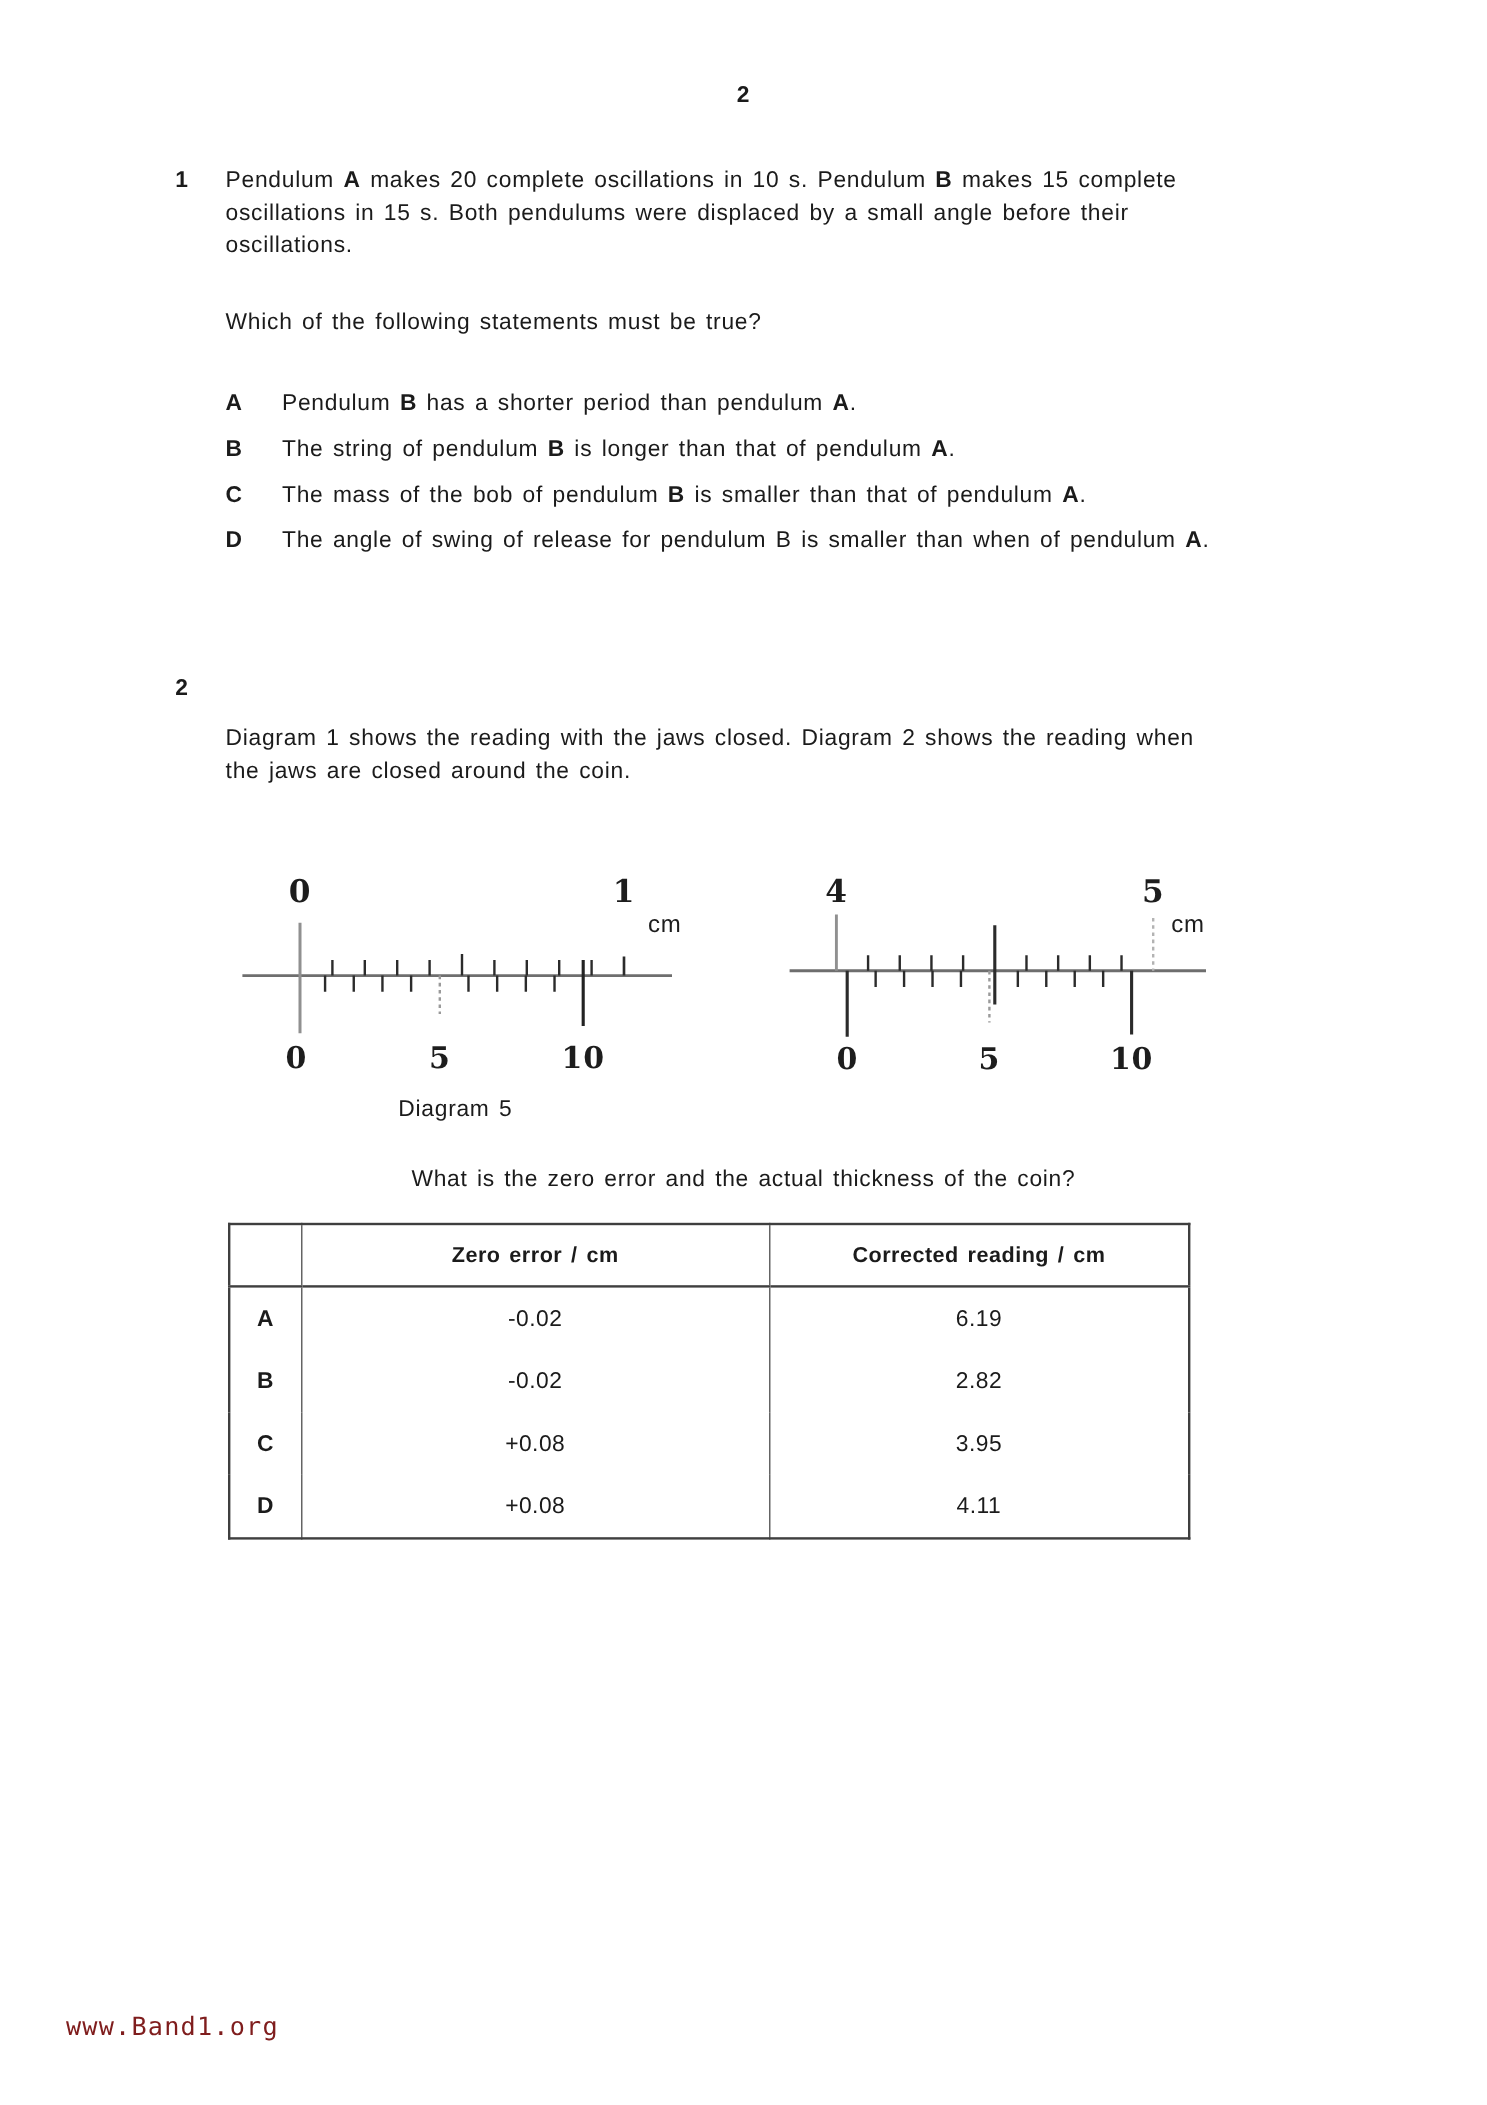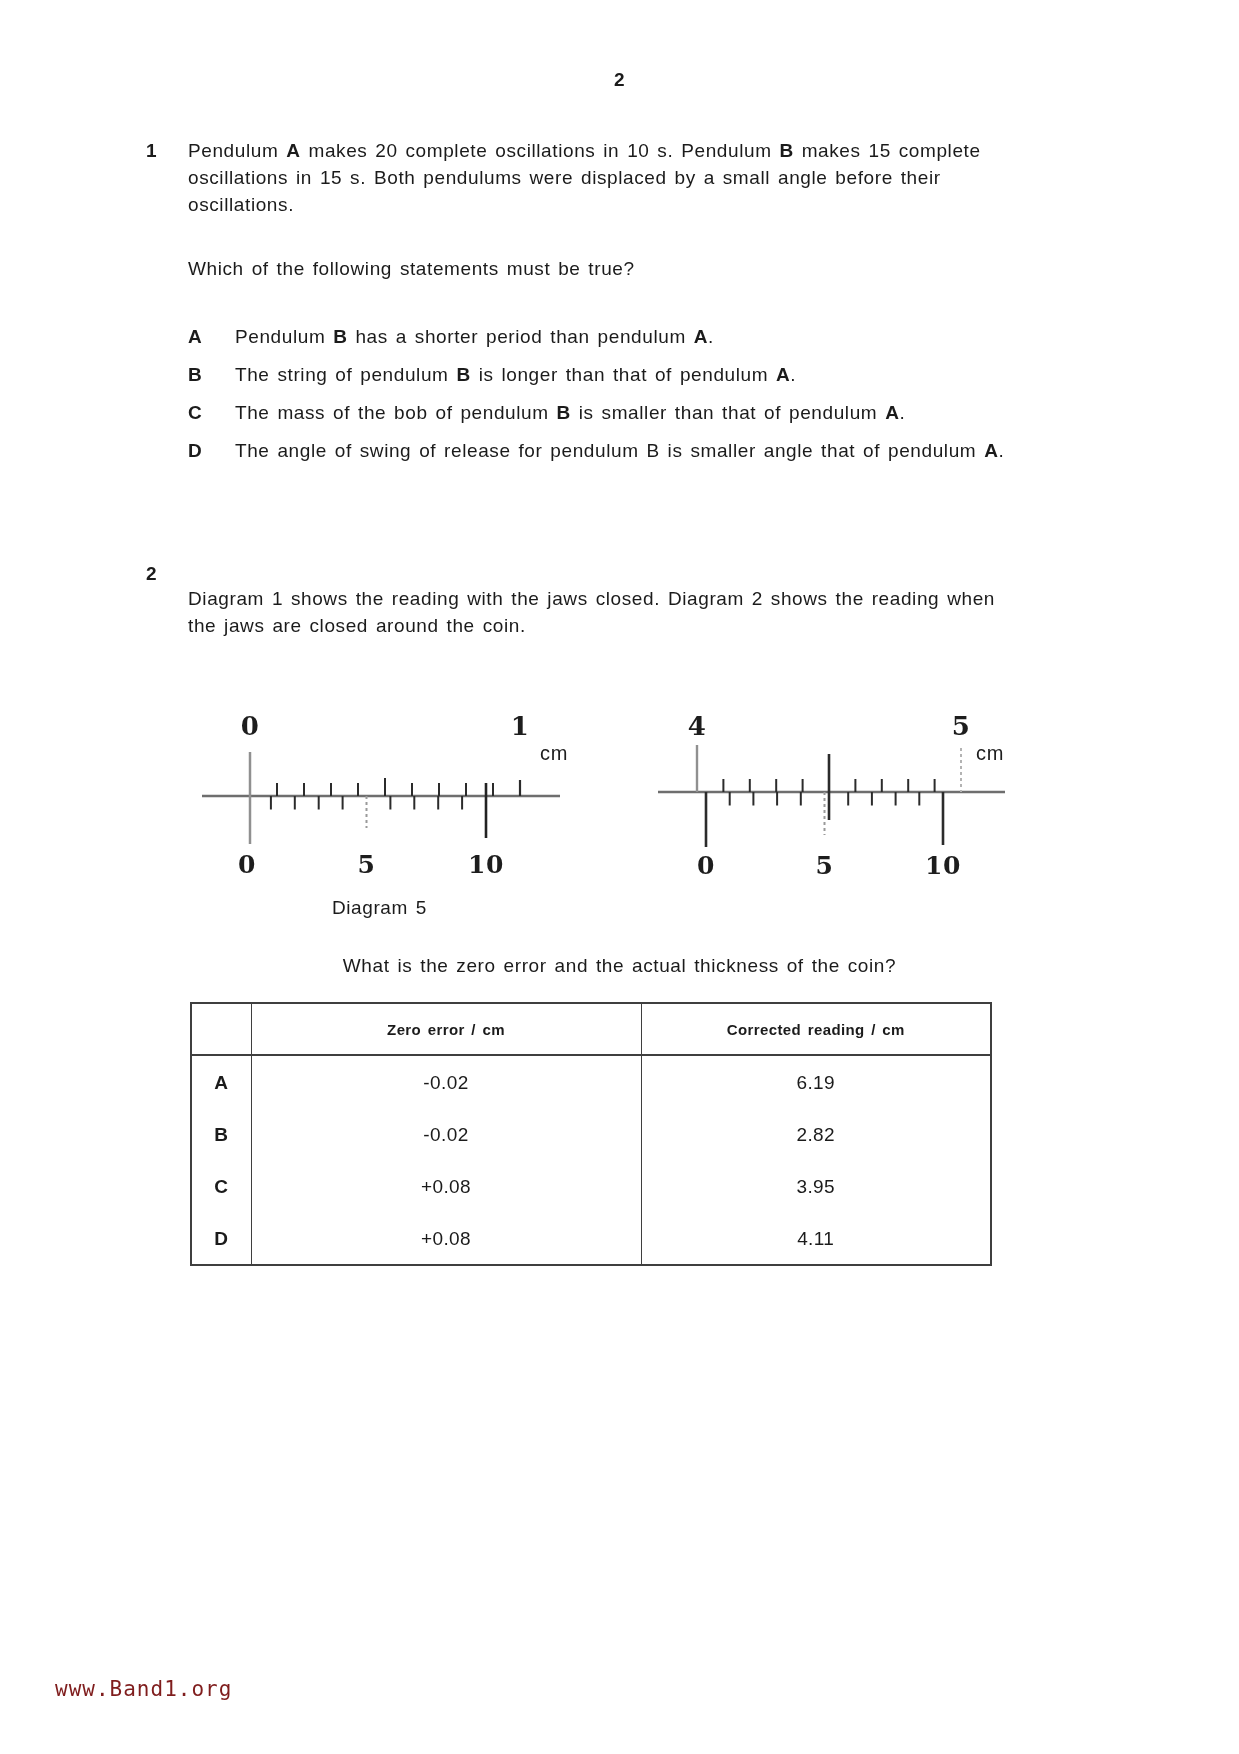--- a/index.html
+++ b/index.html
@@ -13,35 +13,35 @@
   .page-number{margin-top:66px;text-align:center;font-weight:700;}
   .qblock{display:grid;grid-template-columns:42px auto;margin-left:146px;margin-right:153px;}
   .qnum{font-weight:700;}
   .rich{white-space:pre-line;margin:0;}
   #q1{margin-top:44px;}
   .prompt{margin-top:37px;}
   .options{margin-top:41px;}
   .opt{display:grid;grid-template-columns:47px auto;margin-bottom:11px;}
   .opt-letter{font-weight:700;}
   #q2{margin-top:85px;}
-  .desc{margin-top:25px;}
+  .desc{margin-top:42px;}
   .diagrams{position:relative;height:313px;}
   .dsvg{position:absolute;top:0;}
   .caption{position:absolute;text-align:center;font-size:19px;}
   .what{margin:0;text-align:center;}
   .anstable{
     border-collapse:collapse;table-layout:fixed;width:800px;
     margin:23px 0 0 190px;border:2px solid #3f3f3f;
     letter-spacing:0.4px;
   }
   .anstable th,.anstable td{
     border-left:1.7px solid #3f3f3f;border-right:1.7px solid #3f3f3f;
     text-align:center;vertical-align:middle;padding:0;
   }
-  .anstable thead th{height:50px;font-weight:700;border-bottom:2.6px solid #3f3f3f;font-size:15px;}
+  .anstable thead th{height:50px;font-weight:700;border-bottom:2.6px solid #3f3f3f;font-size:18px;}
   .anstable tbody td{height:52px;font-size:19px;}
   .rowletter{font-weight:700;}
   .footer{
     position:absolute;top:1676px;left:55px;
     font-family:"DejaVu Sans Mono",monospace;font-size:21px;letter-spacing:1px;color:#7f1d1d;
   }
 </style>
 </head>
 <body>
 
@@ -62,21 +62,21 @@
       <div class="opt">
         <span class="opt-letter">B</span>
         <span class="opt-text rich"><span>The string of pendulum </span><span style="font-weight: 700;">B</span><span> is longer than that of pendulum </span><span style="font-weight: 700;">A</span><span>.</span></span>
       </div>
       <div class="opt">
         <span class="opt-letter">C</span>
         <span class="opt-text rich"><span>The mass of the bob of pendulum </span><span style="font-weight: 700;">B</span><span> is smaller than that of pendulum </span><span style="font-weight: 700;">A</span><span>.</span></span>
       </div>
       <div class="opt">
         <span class="opt-letter">D</span>
-        <span class="opt-text rich"><span>The angle of swing of release for pendulum B is smaller angle that of pendulum </span><span style="font-weight: 700;">A</span><span>.</span></span>
+        <span class="opt-text rich"><span>The angle of swing of release for pendulum B is smaller than when of pendulum </span><span style="font-weight: 700;">A</span><span>.</span></span>
       </div>
     </div>
   </div>
 </div>
 
 <div class="qblock" id="q2">
   <div class="qnum">2</div>
   <div>
     <p class="rich desc">Diagram 1 shows the reading with the jaws closed. Diagram 2 shows the reading when
 the jaws are closed around the coin.</p>

